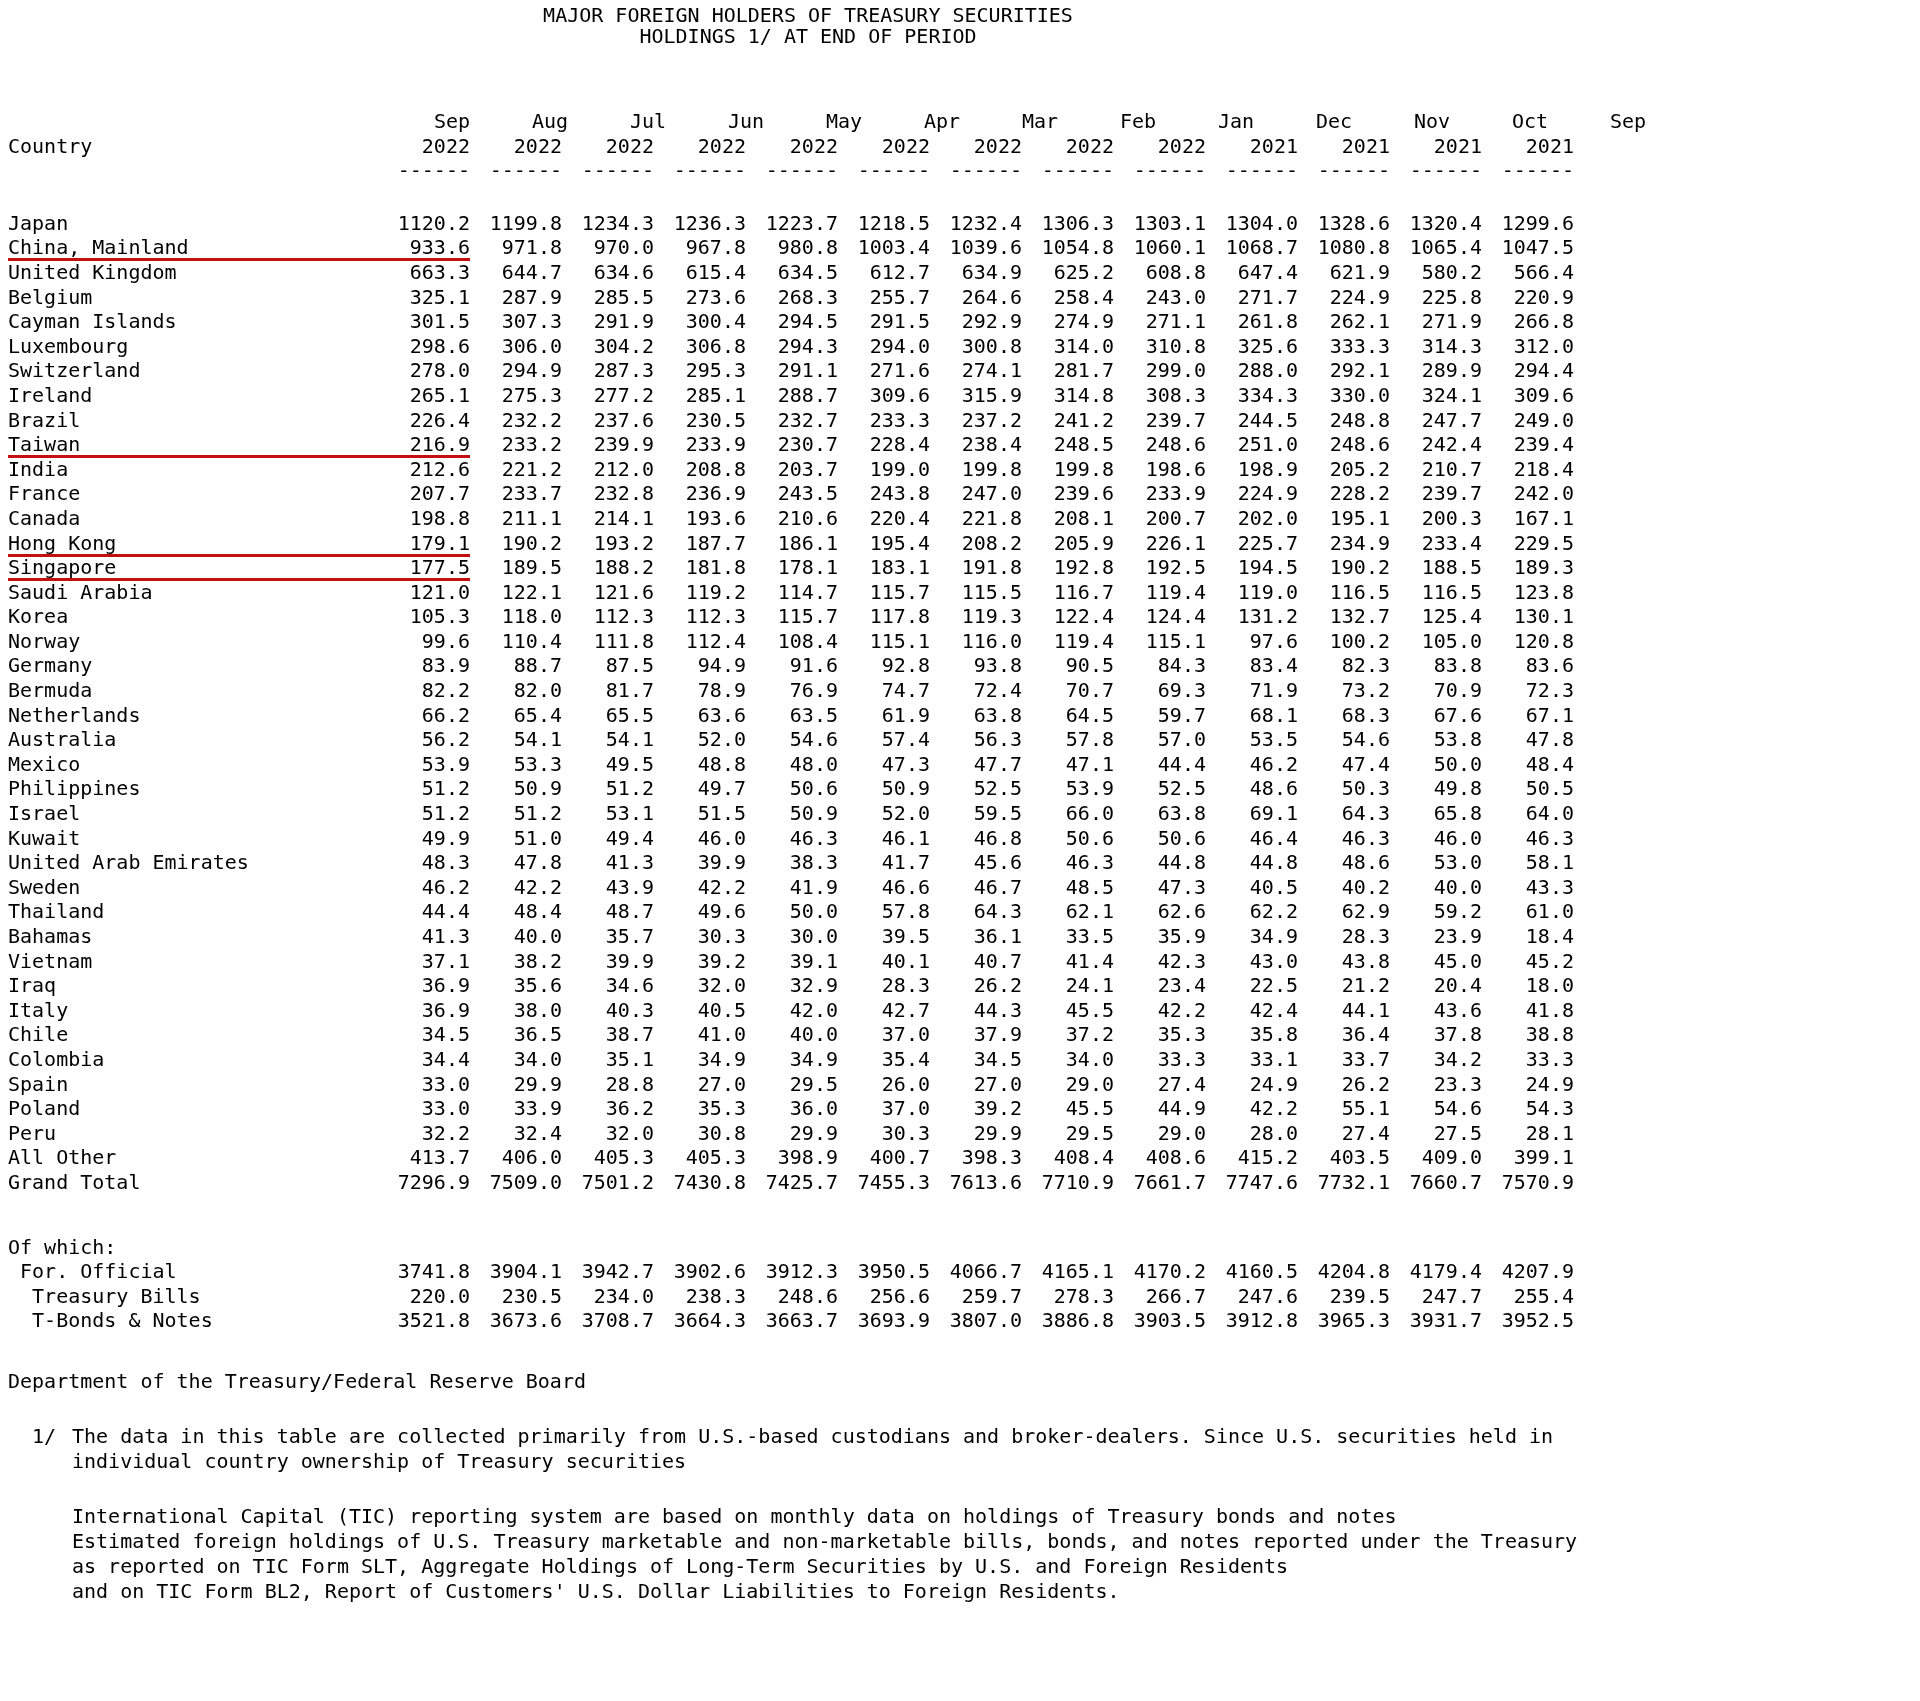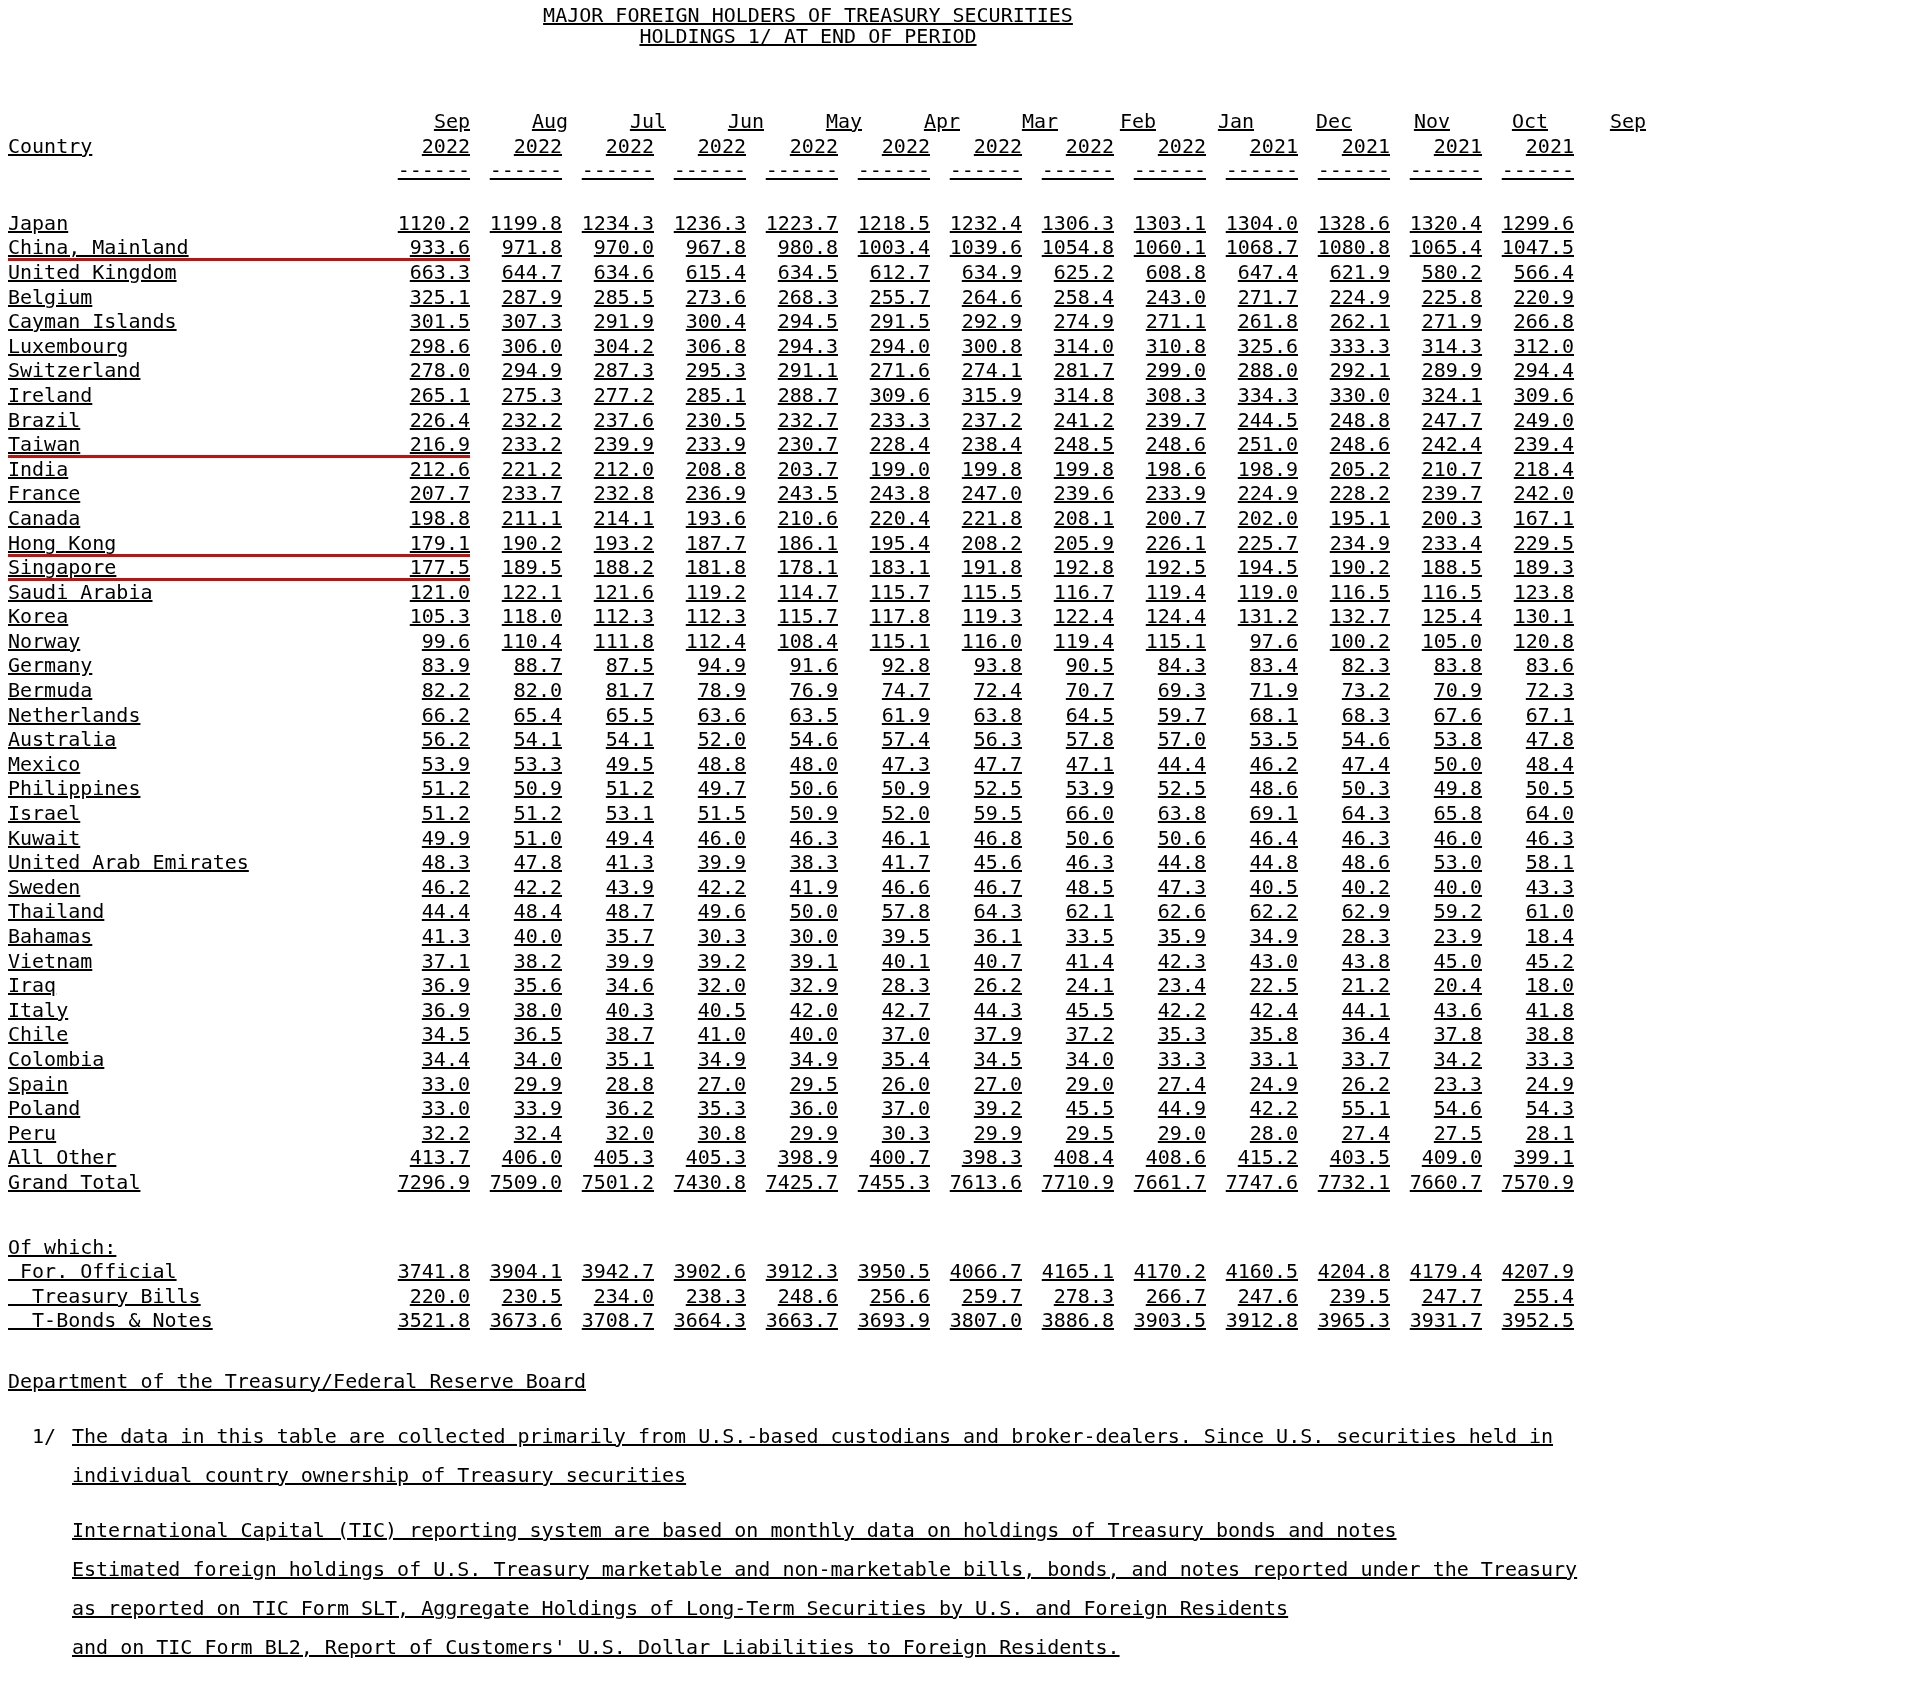--- a/index.html
+++ b/index.html
@@ -1,31 +1,31 @@
 <!DOCTYPE html>
 <html><head>
 <meta charset="utf-8">
 <style>
   html,body{margin:0;padding:0;background:#ffffff;}
   body{width:1920px;height:1701px;overflow:hidden;
        font-family:"DejaVu Sans Mono","Liberation Mono",monospace;
        font-size:20px;color:#000;}
-  .content{padding:5px 0 0 8px;text-decoration:underline;}
+  .content{padding:5px 0 0 8px;}
   .title-wrap{width:1600px;text-align:center;line-height:21px;}
   .title-line{white-space:pre;}
   .header-block{margin-top:62px;line-height:24.6px;}
   .row{display:flex;position:relative;height:24.6px;line-height:24.6px;}
   .c{width:370px;white-space:pre;overflow:visible;}
   .v{width:92px;text-align:right;white-space:pre;}
   .mo{padding-right:6px;}
   .rows-block{margin-top:28px;}
   .ofwhich-block{margin-top:40px;}
   .redline{position:absolute;left:0;top:23px;width:462px;height:3px;background:#c40f0f;}
   .footer-block{margin-top:36px;line-height:25px;}
-  .line{white-space:pre;margin-top:14px;}
+  .line{white-space:pre;}
   .footnote-block{margin-top:30px;position:relative;padding-left:64px;line-height:25px;}
   .footnote-marker{position:absolute;left:24px;top:0;}
   .para2-block{margin-top:30px;padding-left:64px;line-height:25px;}
 </style>
 </head>
 <body>
 
 <div class="content">
 
   <div class="title-wrap">

